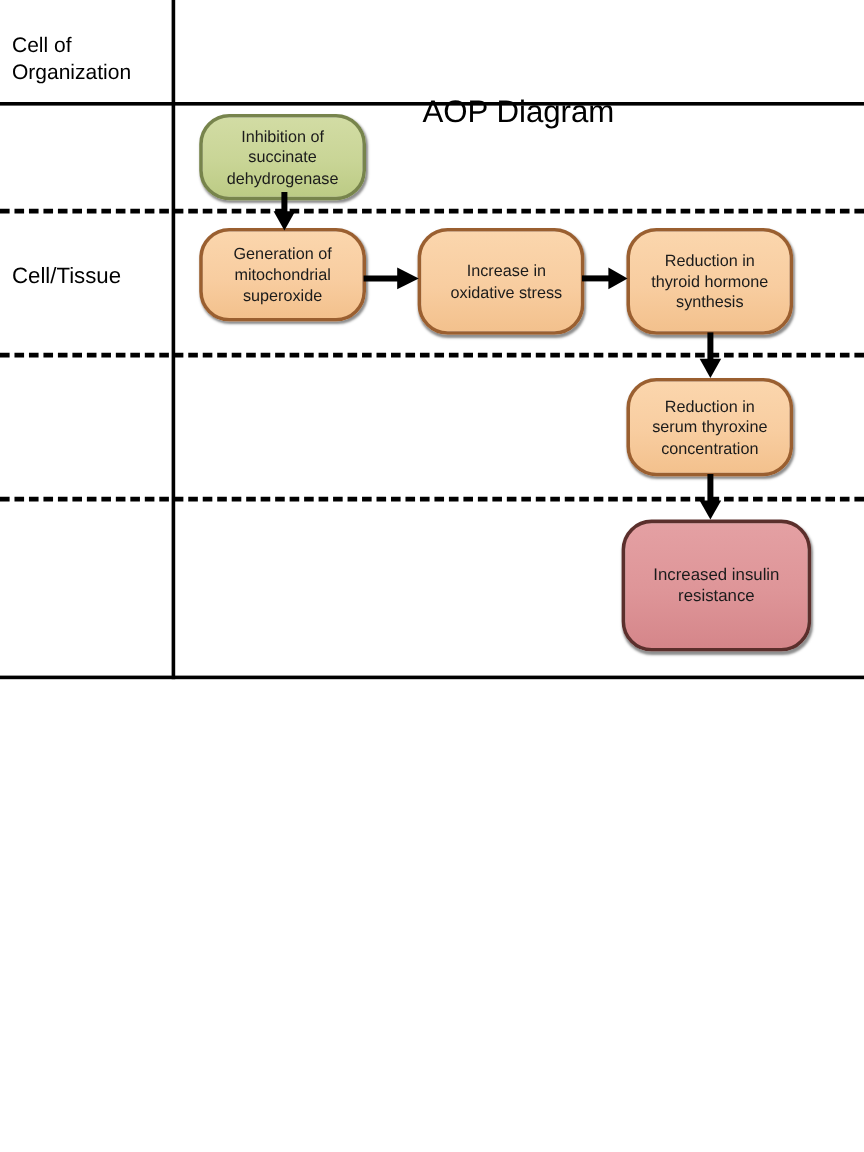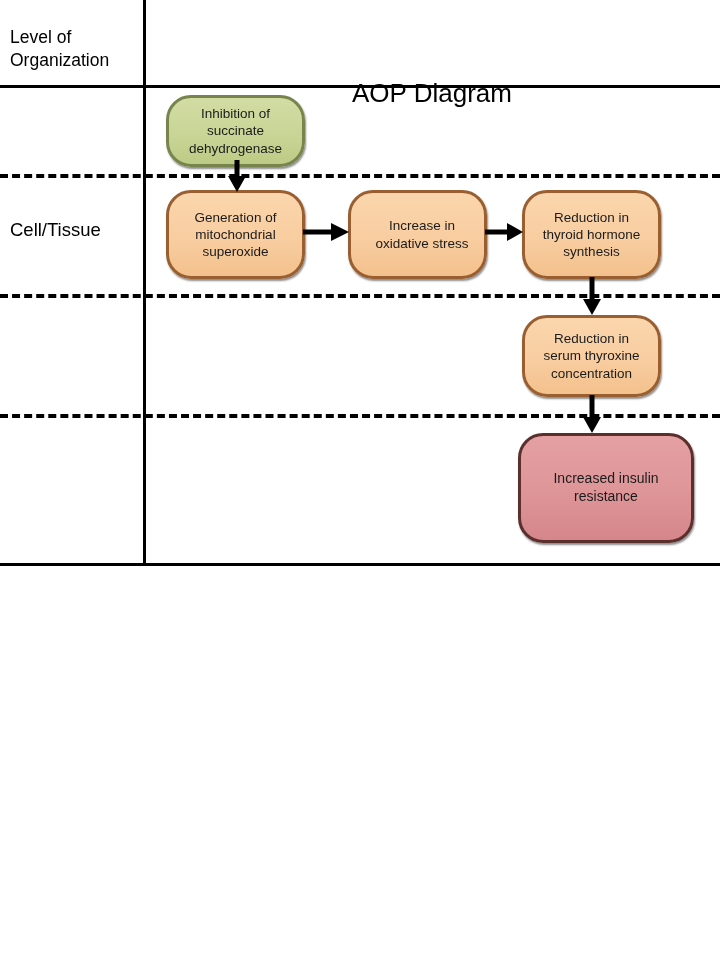--- a/index.html
+++ b/index.html
@@ -110,25 +110,25 @@
   }
   .node.pink {
     background: linear-gradient(180deg, #e4a0a3 0%, #de9598 55%, #d5868a 100%);
     border: 3px solid #5b2f2c;
     box-shadow: 1px 2px 2px rgba(0,0,0,0.45);
     color: #1b1b1b;
   }
 
   
   #node-mie      { left: 166px; top: 95px;  width: 139px; height: 72px; }
-  #node-ke1      { left: 166px; top: 190px; width: 139px; height: 89px; }
+  #node-ke1      { left: 166px; top: 190px; width: 139px; height: 78px; }
   #node-ke2      { left: 348px; top: 190px; width: 139px; height: 89px; padding-left: 16px; }
   #node-ke3      { left: 522px; top: 190px; width: 139px; height: 89px; }
   #node-ke4      { left: 522px; top: 315px; width: 139px; height: 82px; }
-  #node-ao       { left: 518px; top: 433px; width: 176px; height: 110px; font-size: 14px; }
+  #node-ao       { left: 518px; top: 433px; width: 158px; height: 110px; font-size: 14px; }
 
   
   .arrow {
     position: absolute;
     z-index: 6;
   }
   .arrow svg { display: block; overflow: visible; }
 
   #arrow-mie-ke1 { left: 225px; top: 160px; }
   #arrow-ke1-ke2 { left: 303px; top: 220px; }
@@ -141,21 +141,21 @@
 
 <div id="canvas">
 
   <div class="v-divider"></div>
   <div class="h-solid header-rule"></div>
   <div class="h-solid bottom-rule"></div>
   <div class="h-dashed d1"></div>
   <div class="h-dashed d2"></div>
   <div class="h-dashed d3"></div>
 
-  <div class="row-label lbl-header">Level of
+  <div class="row-label lbl-header">Cell of
 Organization</div>
   <div class="diagram-title">AOP Diagram</div>
 
   <div class="row-label lbl-cell">Cell/Tissue</div>
 
   <div class="node green" id="node-mie">Inhibition of
 succinate
 dehydrogenase</div>
 
   <div class="node orange" id="node-ke1">Generation of

